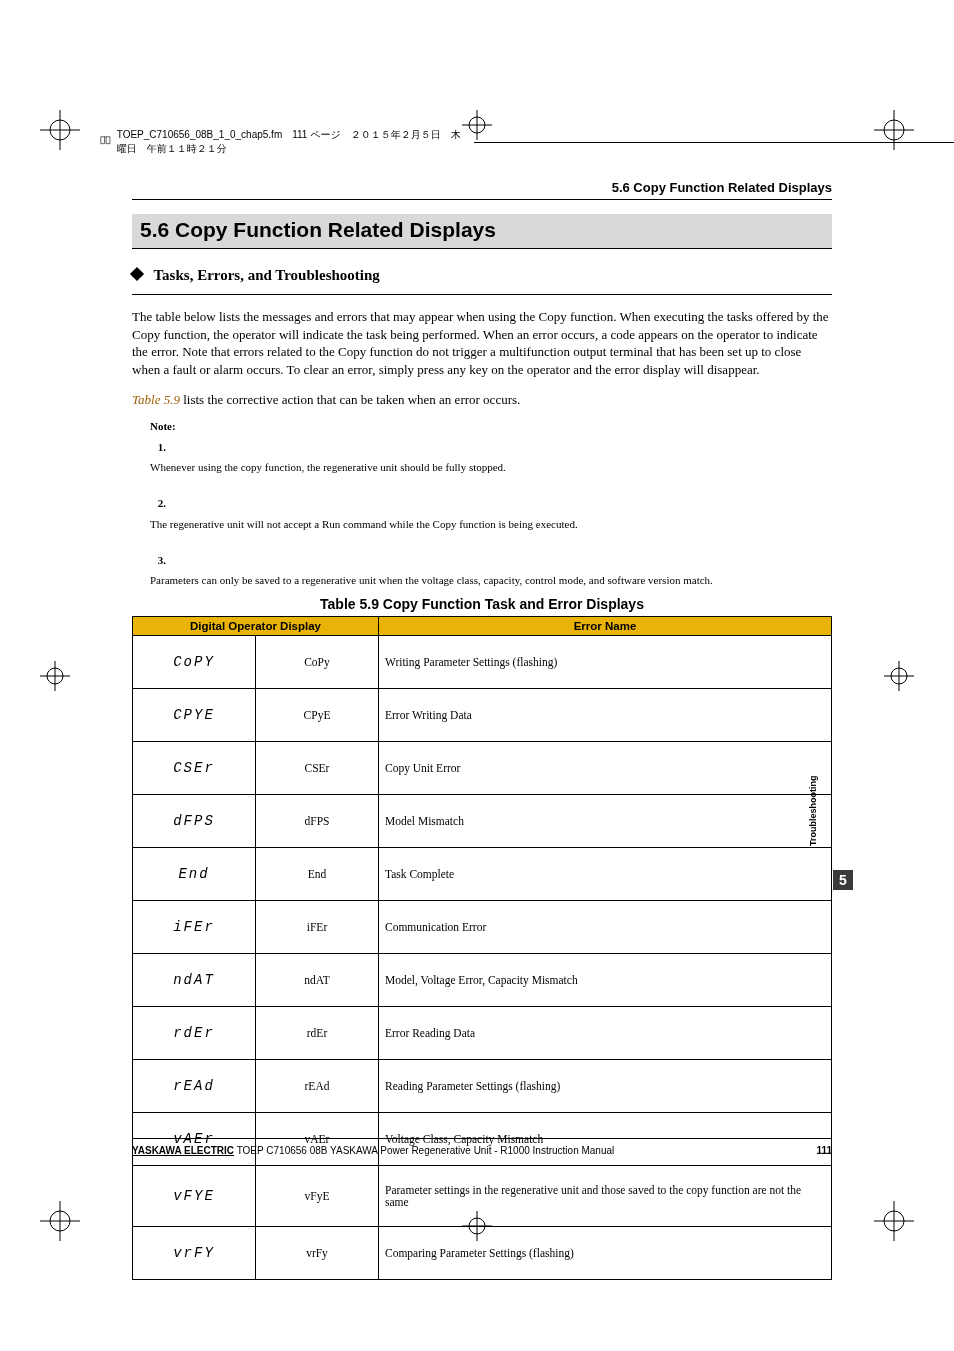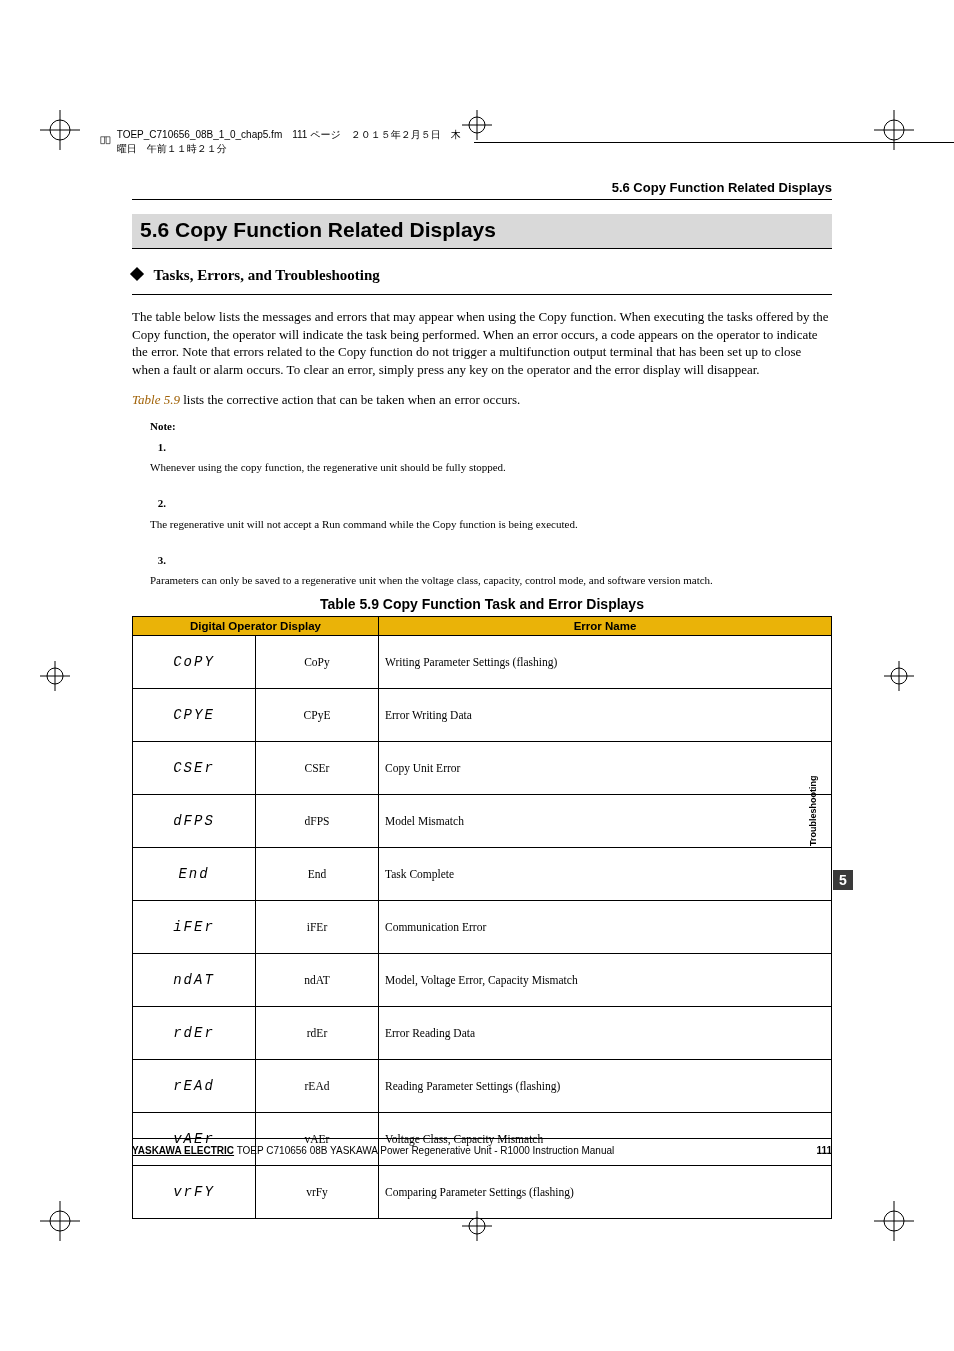--- a/index.html
+++ b/index.html
@@ -344,20 +344,25 @@
           <td class="seg-col">rEAd</td>
           <td class="code-col">rEAd</td>
           <td class="err-col">Reading Parameter Settings (flashing)</td>
         </tr>
         <tr>
           <td class="seg-col">vAEr</td>
           <td class="code-col">vAEr</td>
           <td class="err-col">Voltage Class, Capacity Mismatch</td>
         </tr>
         <tr>
+          <td class="seg-col">vFYE</td>
+          <td class="code-col">vFyE</td>
+          <td class="err-col">Parameter settings in the regenerative unit and those saved to the copy function are not the same</td>
+        </tr>
+        <tr>
           <td class="seg-col">vrFY</td>
           <td class="code-col">vrFy</td>
           <td class="err-col">Comparing Parameter Settings (flashing)</td>
         </tr>
       </tbody>
   </table>
 </div>
 
 <div class="side-tab">
   <div class="rot">Troubleshooting</div>

